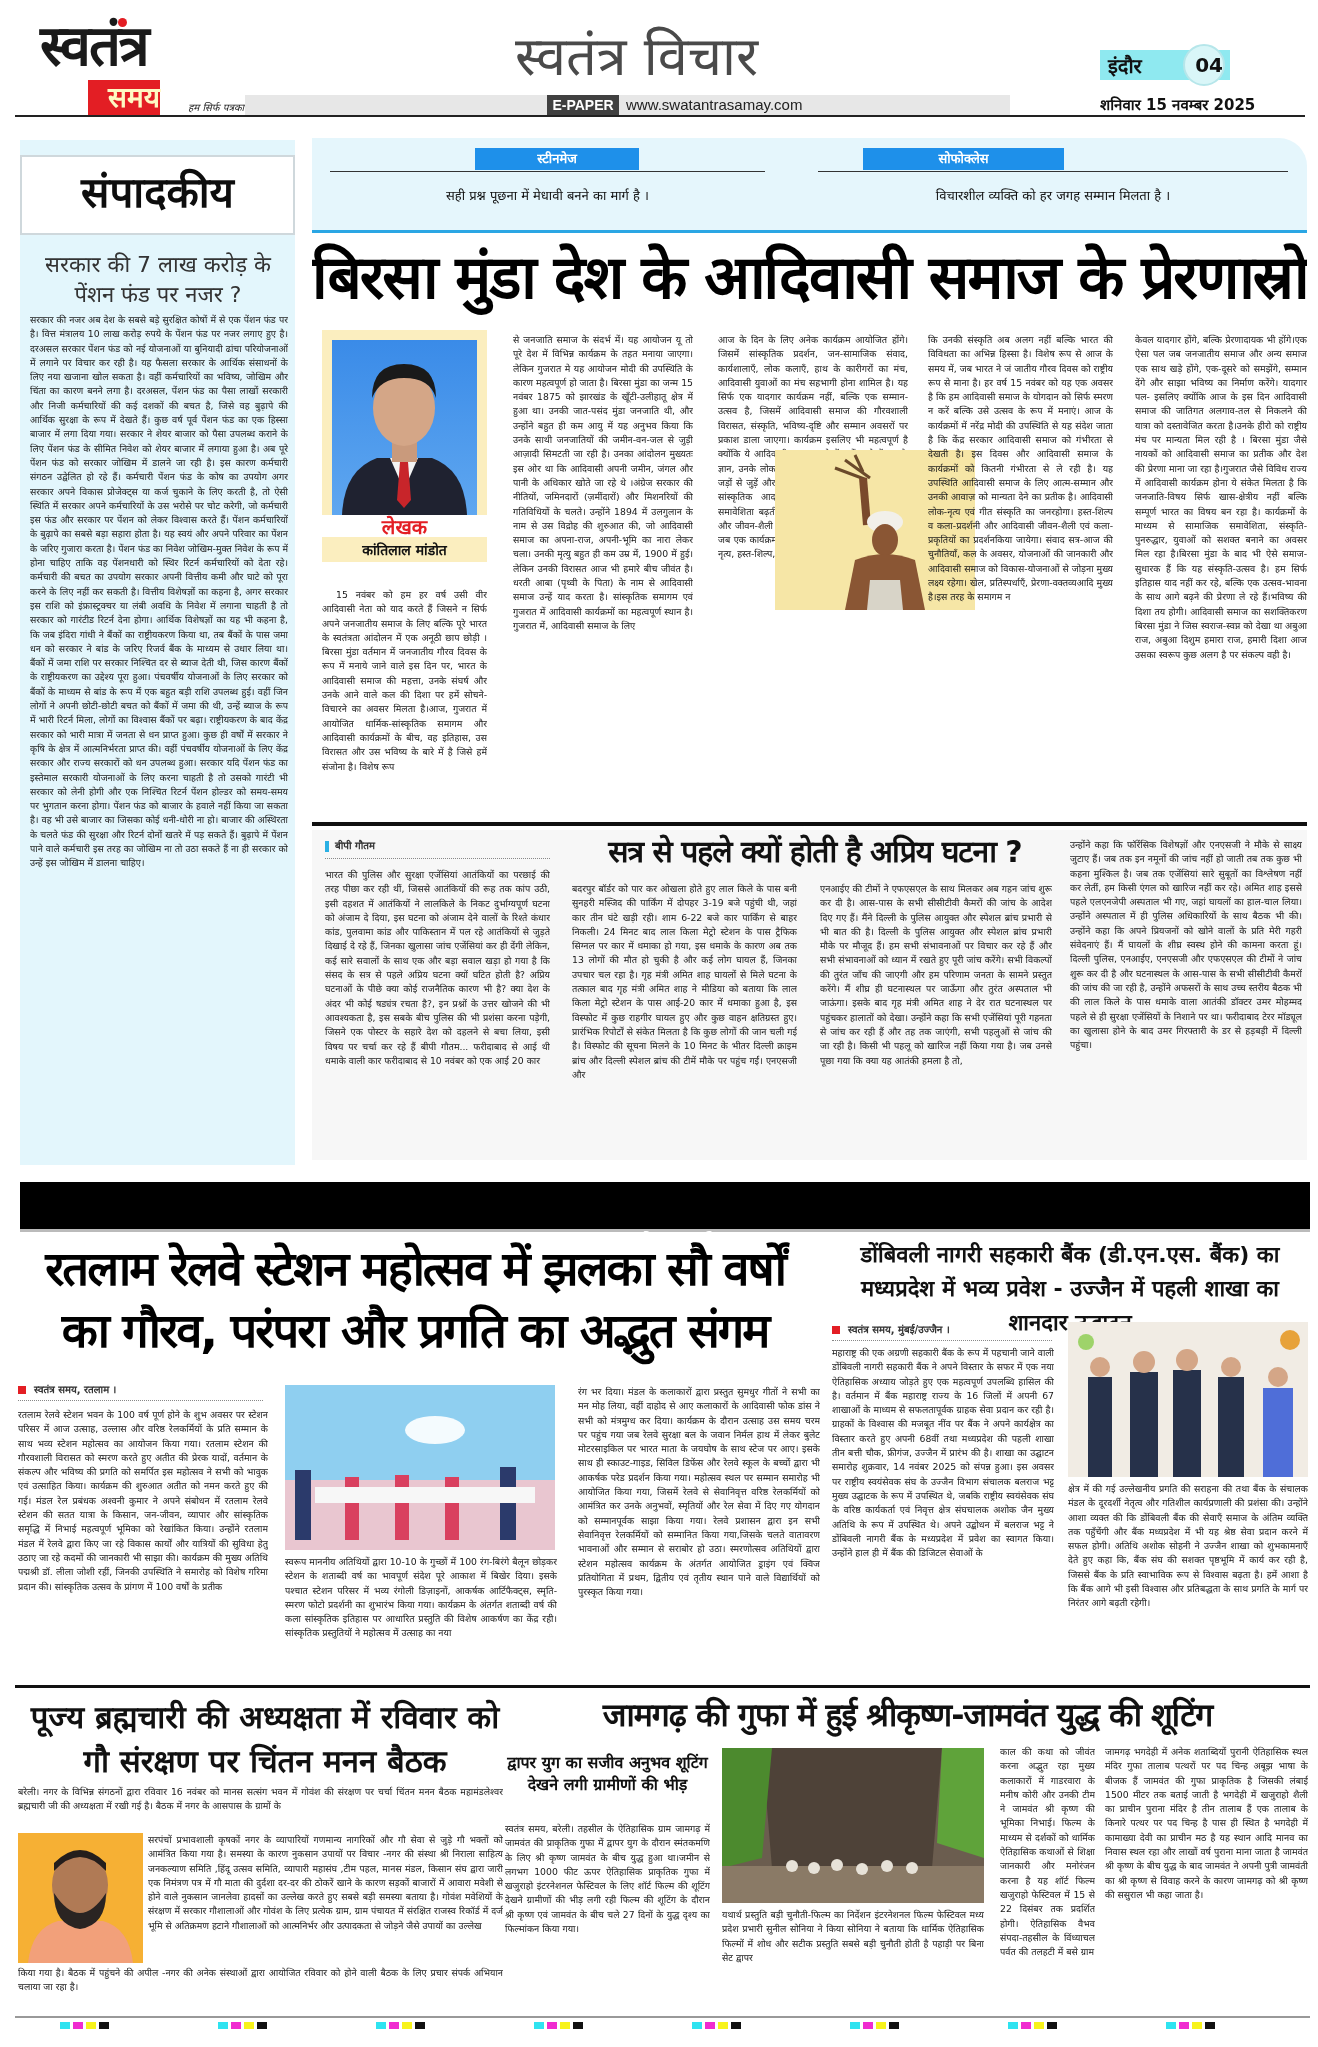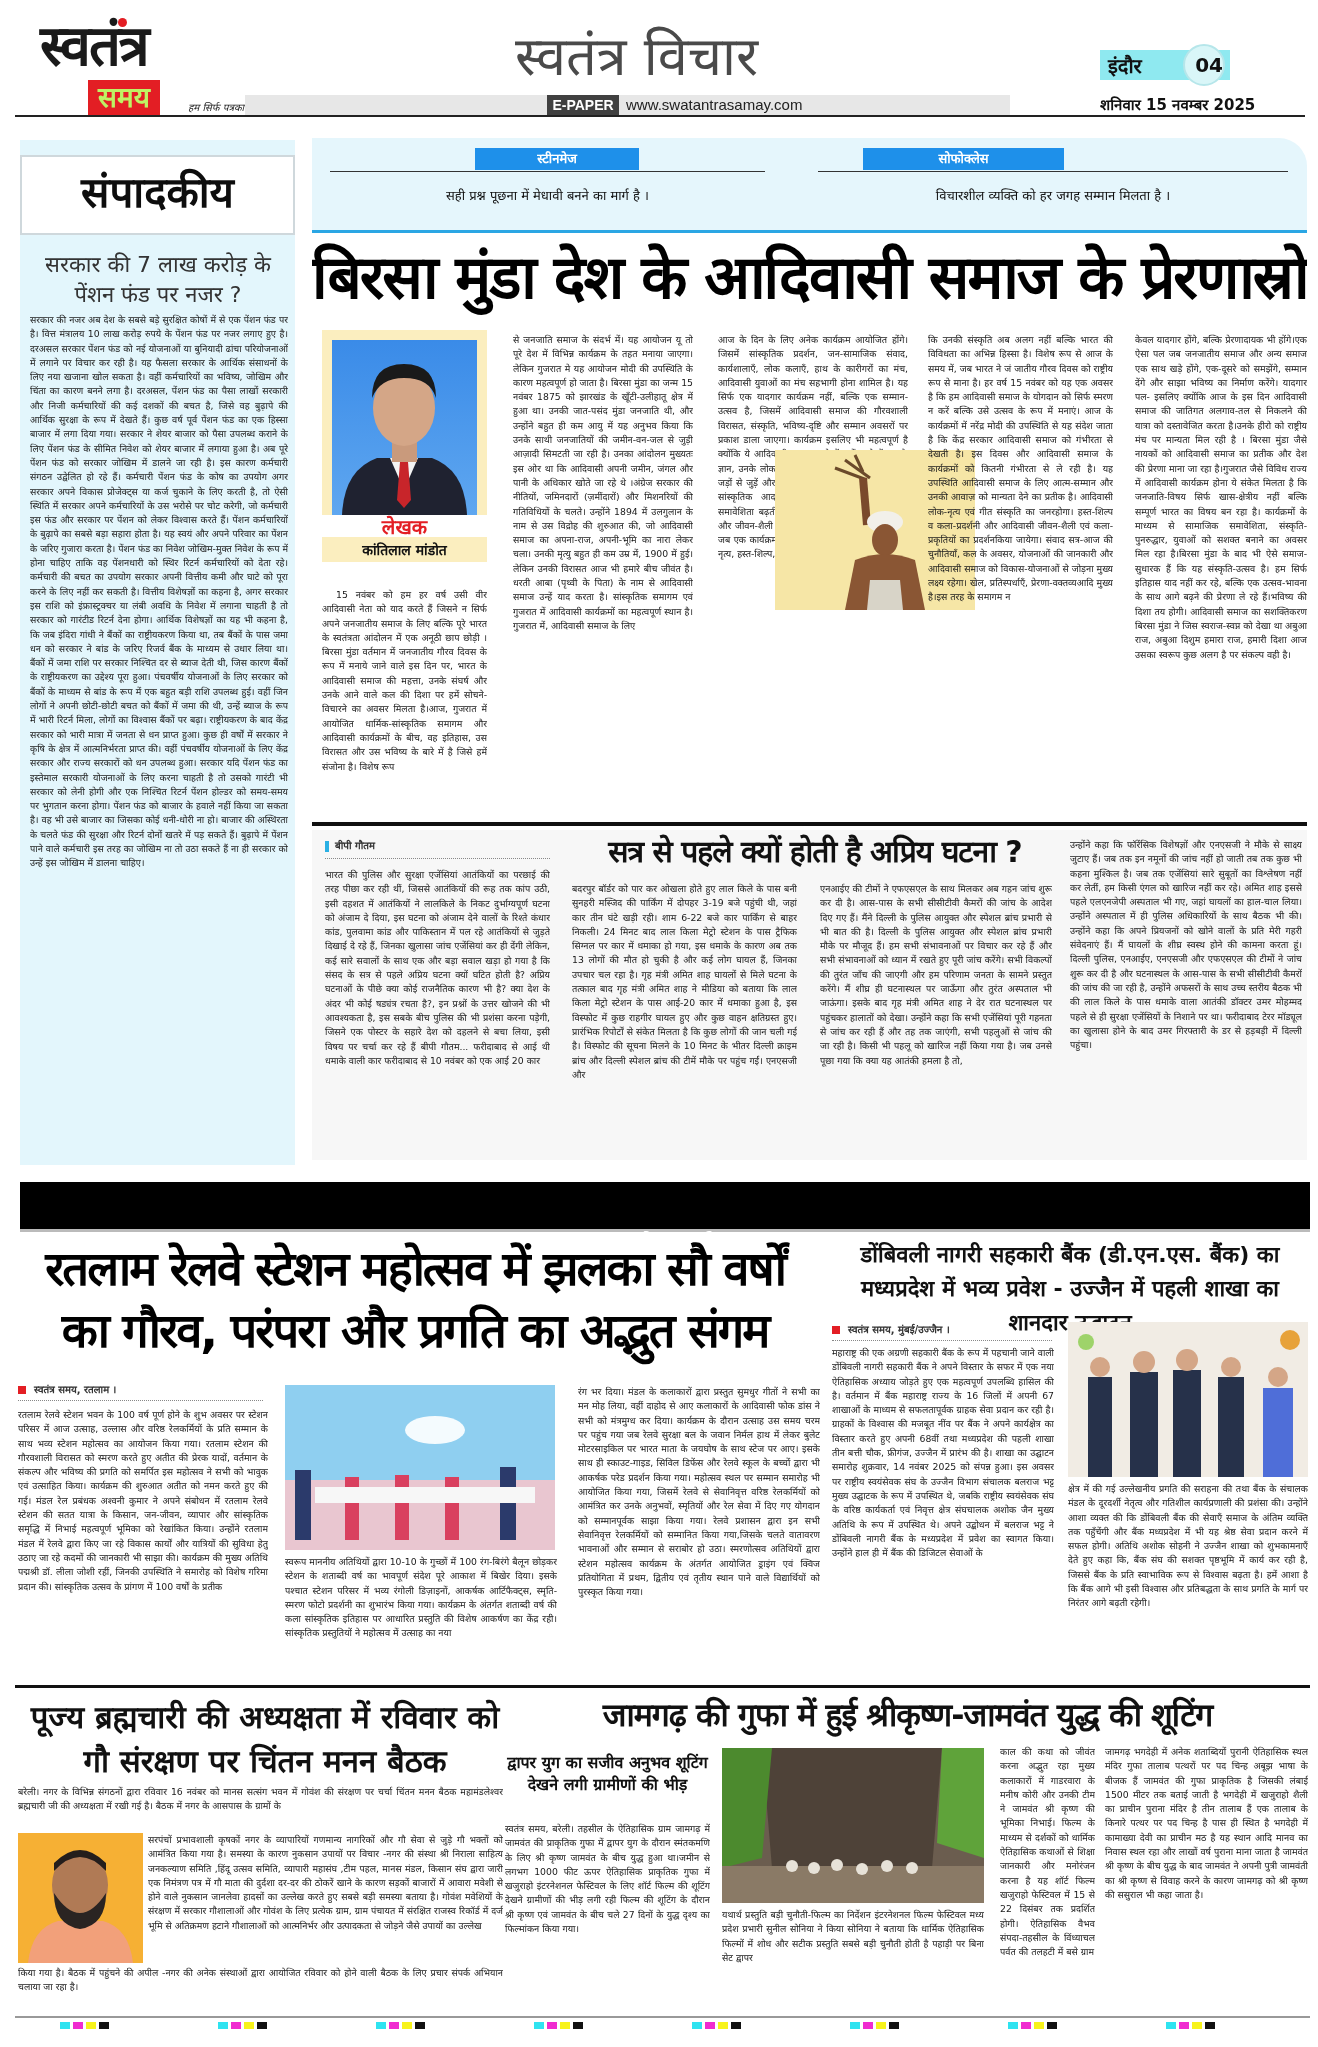--- a/index.html
+++ b/index.html
@@ -1,21 +1,21 @@
 <!DOCTYPE html>
 <html><head>
 <meta charset="utf-8">
 <style>
   * { box-sizing: border-box; margin: 0; padding: 0; }
   body { width: 1318px; height: 2047px; background: #ffffff; font-family: "DejaVu Sans", sans-serif; color: #111; overflow: hidden; position: relative; }
   .abs { position: absolute; }
 
   
   .logo-top { left: 40px; top: 14px; font-family: "DejaVu Serif", serif; font-weight: bold; font-size: 56px; letter-spacing: -2px; color: #1a1a1a; line-height: 62px; }
-  .logo-samay { left: 88px; top: 80px; width: 72px; height: 36px; background: #e31e24; color: #bef264; font-weight: bold; font-size: 28px; text-align: center; line-height: 36px; }
+  .logo-samay { left: 88px; top: 80px; width: 72px; height: 36px; background: #e31e24; color: #fef9c3; font-weight: bold; font-size: 28px; text-align: right; line-height: 36px; }
   .logo-dot { left: 118px; top: 18px; width: 9px; height: 9px; border-radius: 50%; background: #e31e24; }
   .tagline { left: 188px; top: 100px; font-size: 10px; font-style: italic; color: #222; }
   .mast-rule { left: 15px; top: 115px; width: 1290px; height: 2px; background: #222; }
   .mast-gray { left: 245px; top: 95px; width: 765px; height: 20px; background: #e7e7e7; }
   .mast-title { left: 515px; top: 22px; font-size: 54px; color: #4a4a4a; line-height: 70px; }
   .epaper { left: 547px; top: 95px; width: 72px; height: 20px; background: #404040; color: #fff; font-weight: bold; font-size: 14px; text-align: center; line-height: 20px; font-family: "Liberation Sans", sans-serif; }
   .url { left: 626px; top: 96px; font-size: 15px; color: #222; font-family: "Liberation Sans", sans-serif; }
   .edition-box { left: 1100px; top: 50px; width: 130px; height: 30px; background: #8fe9f0; }
   .edition-name { left: 1108px; top: 52px; font-size: 20px; font-weight: bold; color: #111; }
   .page-no { left: 1183px; top: 44px; width: 42px; height: 42px; border-radius: 50%; background: #d9f6f8; border: 2px solid #b6e6ea; font-weight: bold; font-size: 20px; text-align: right; line-height: 38px; }

